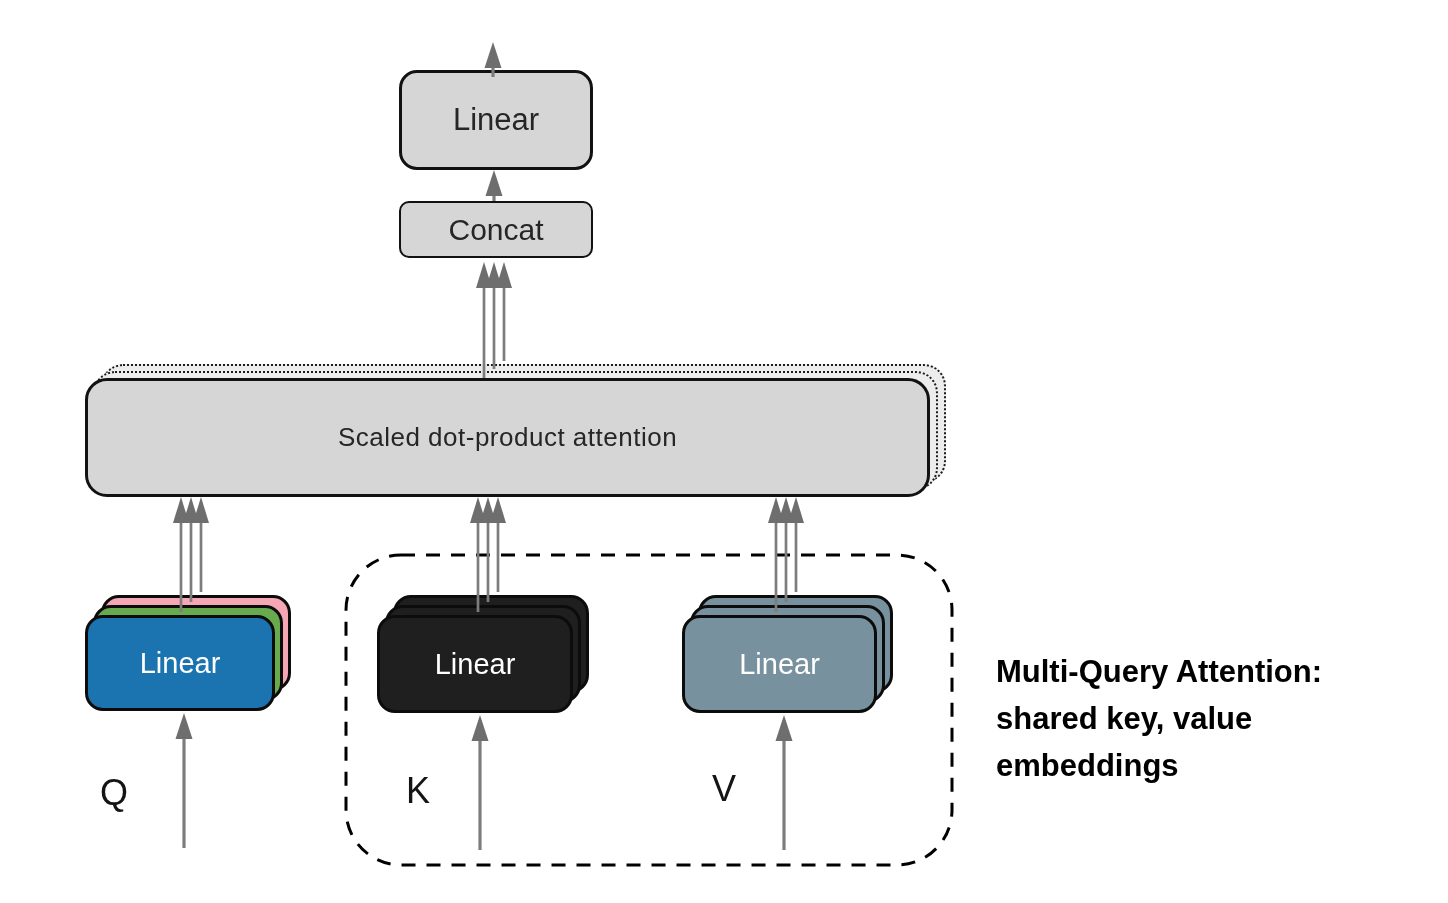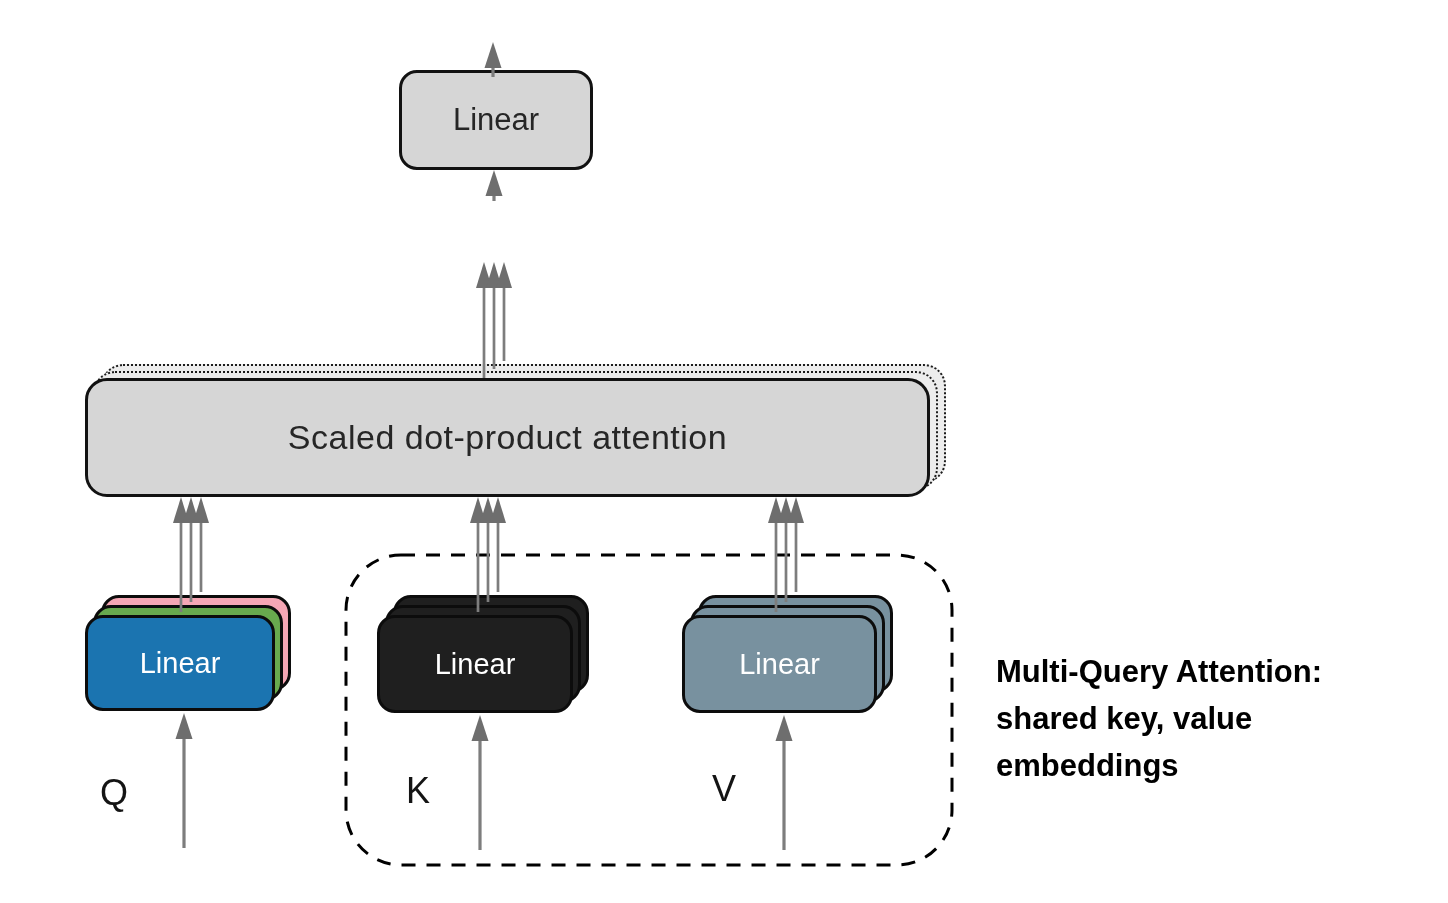--- a/index.html
+++ b/index.html
@@ -8,21 +8,21 @@
     font-family:"Liberation Sans",sans-serif;overflow:hidden;
   }
   
   .node{
     position:absolute;box-sizing:border-box;
     display:flex;align-items:center;justify-content:center;
     background:#d6d6d6;border:3px solid #121212;color:#262626;
   }
   .linear-top{left:399px;top:70px;width:194px;height:100px;border-radius:18px;font-size:31px;}
   .concat{left:399px;top:201px;width:194px;height:57px;border-radius:10px;font-size:30px;border-width:2.5px;}
-  .attn-main{left:85px;top:378px;width:845px;height:119px;border-radius:22px;font-size:34px;letter-spacing:0.5px;}
+  .attn-main{left:85px;top:378px;width:845px;height:119px;border-radius:22px;font-size:26px;letter-spacing:0.5px;}
   .attn-dotted{
     position:absolute;box-sizing:border-box;background:#ededed;
     border:2.5px dotted #1c1c1c;border-radius:22px;width:845px;height:119px;
   }
   .attn-d1{left:93px;top:371px;}
   .attn-d2{left:101px;top:364px;}
   
   .card{
     position:absolute;box-sizing:border-box;border:3px solid #0c0c0c;border-radius:18px;
     display:flex;align-items:center;justify-content:center;
@@ -63,20 +63,23 @@
   <div class="attn-dotted attn-d1"></div>
 
   <div class="node attn-main">
     <span>Scaled dot-product attention</span>
   </div>
 
   <div class="node linear-top">
     <span>Linear</span>
   </div>
 
+  <div class="node concat">
+    <span>Concat</span>
+  </div>
 
   <div class="card q-back"></div>
   <div class="card q-mid"></div>
   <div class="card q-front">
     <span class="card-label">Linear</span>
   </div>
 
   <div class="card k-back"></div>
   <div class="card k-mid"></div>
   <div class="card k-front">

